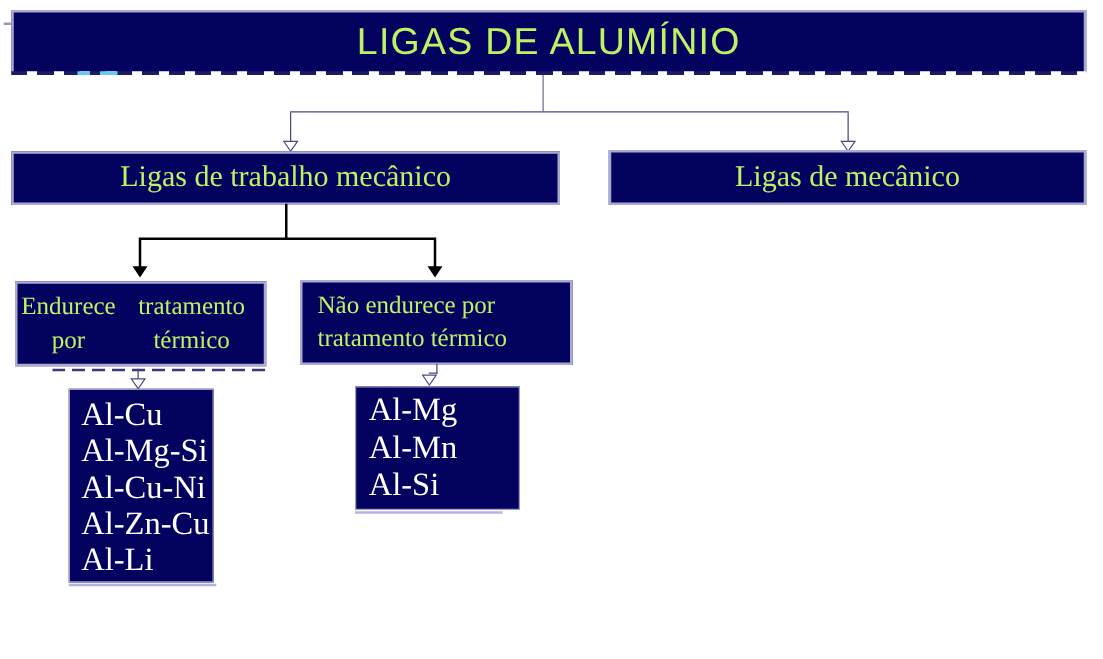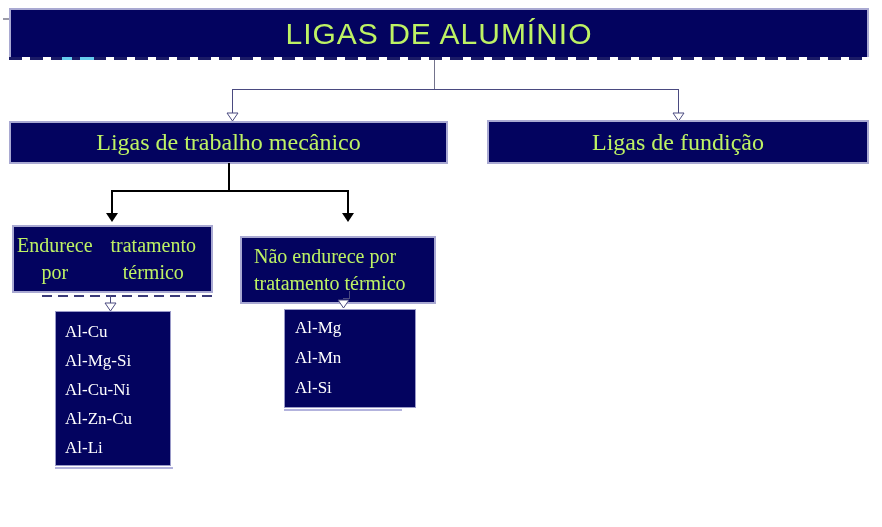--- a/index.html
+++ b/index.html
@@ -53,33 +53,33 @@
   #fa-r{left:342px;top:213px;}
 
   #mech-box{left:9px;top:121px;width:439px;height:43px;font-size:24px;}
   #cast-box{left:487px;top:120px;width:382px;height:44px;font-size:24px;}
 
   #hard-box{
     left:12px;top:225px;width:201px;height:68px;
     font-size:20px;line-height:27px;flex-direction:row;text-align:center;
   }
   #nonhard-box{
-    left:240px;top:236px;width:196px;height:68px;
+    left:240px;top:224px;width:218px;height:68px;
     font-size:20px;line-height:27px;flex-direction:column;
     align-items:flex-start;padding-left:12px;
   }
   #hard-underline{
     position:absolute;left:42px;top:295px;width:171px;height:2px;
     background:repeating-linear-gradient(90deg,#3a3a78 0 10px,transparent 10px 16px);
   }
 
   .list-box{
     position:absolute;background:#03035f;color:#ffffff;
     border:1px solid #9a9ac8;box-sizing:border-box;
-    font-size:17px;line-height:29px;
+    font-size:26px;line-height:29px;
   }
   #hard-list{left:55px;top:311px;width:116px;height:155px;padding:5px 0 0 9px;}
   #nonhard-list{left:284px;top:309px;width:132px;height:99px;padding:3px 0 0 10px;line-height:30px;}
   .list-line{display:block;}
   .underline{position:absolute;height:2px;background:#b3b3dd;}
   #hard-list-underline{left:55px;top:467px;width:118px;}
   #nonhard-list-underline{left:284px;top:409px;width:118px;}
   #left-margin-tick{position:absolute;left:3px;top:18px;width:6px;height:2px;background:#9a9aa8;}
 </style>
 </head>
@@ -103,21 +103,21 @@
     <path d="M1,1 L6.5,9 L12,1 Z" fill="#ffffff" stroke="#4a4a80" stroke-width="1"></path>
   </svg>
   <svg class="hollow-arrow" style="left:672px;top:112px" viewBox="0 0 13 10">
     <path d="M1,1 L6.5,9 L12,1 Z" fill="#ffffff" stroke="#4a4a80" stroke-width="1"></path>
   </svg>
 
   <div class="box serif" id="mech-box">
     <span>Ligas de trabalho mecânico</span>
   </div>
   <div class="box serif" id="cast-box">
-    <span>Ligas de fundição</span>
+    <span>Ligas de mecânico</span>
   </div>
 
   <div class="bline" id="b-v-top"></div>
   <div class="bline" id="b-h"></div>
   <div class="bline" id="b-v-l"></div>
   <div class="bline" id="b-v-r"></div>
   <div class="filled-arrow" id="fa-l"></div>
   <div class="filled-arrow" id="fa-r"></div>
 
   <div class="box serif" id="hard-box">

